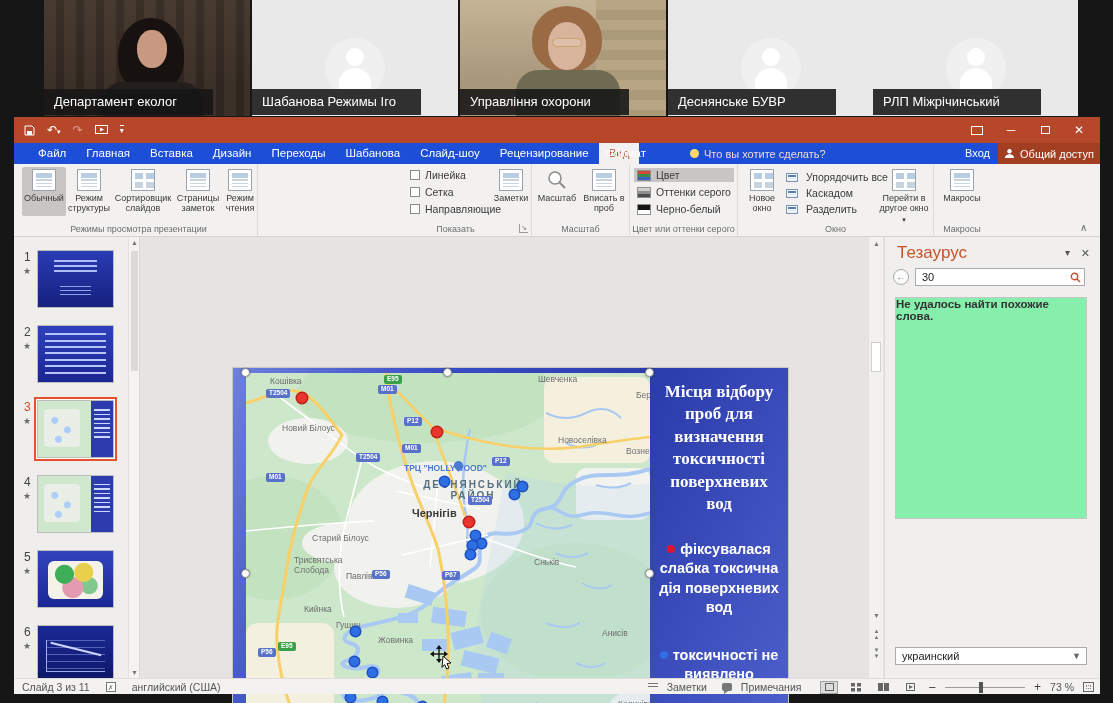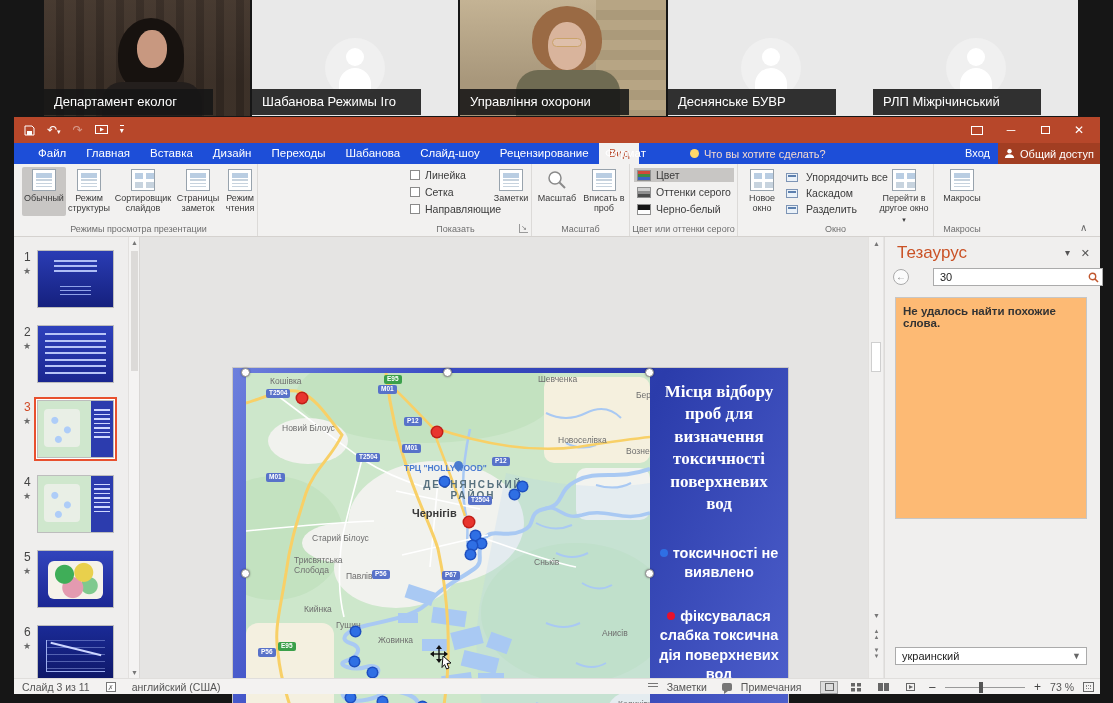--- a/index.html
+++ b/index.html
@@ -136,23 +136,23 @@
   .dot{display:inline-block;width:8px;height:8px;border-radius:50%;margin-right:5px;vertical-align:1px;}
 
   
   #vscroll{position:absolute;left:854px;top:0;width:15px;height:441px;background:#f2f1f0;border-left:1px solid #e3e1df;}
   #vscroll .sarr{position:absolute;left:0;width:15px;text-align:center;font-size:7px;color:#777;}
   #vscroll .sthumb{position:absolute;left:2px;width:10px;height:30px;background:#fff;border:1px solid #cfcfcf;}
   #pane{position:absolute;left:870px;top:0;width:216px;height:441px;background:#f0efee;border-left:1px solid #dddbd9;}
   #pane .ptitle2{position:absolute;left:12px;top:6px;font-size:17px;color:#ca5226;}
   #pane .picon{position:absolute;top:10px;font-size:10px;color:#555;}
   #pane .backbtn{position:absolute;left:8px;top:32px;width:16px;height:16px;border:1px solid #aaa;border-radius:50%;color:#888;font-size:10px;line-height:14px;text-align:center;background:#fbfbfb;}
-  #pane .searchbox{position:absolute;left:30px;top:31px;width:170px;height:18px;background:#fff;border:1px solid #ababab;margin-left:18px;}
+  #pane .searchbox{position:absolute;left:30px;top:31px;width:170px;height:18px;background:#fff;border:1px solid #ababab;}
   #pane .searchbox input{position:absolute;left:4px;top:1px;width:140px;height:14px;border:none;outline:none;font-size:11px;color:#222;background:transparent;}
-  #pane .results{position:absolute;left:10px;top:60px;width:192px;height:222px;background:#fdba74;border:1px solid #c6c6c6;padding:7px;font-size:11.5px;font-weight:bold;color:#333;}
+  #pane .results{position:absolute;left:10px;top:60px;width:192px;height:222px;background:#86efac;border:1px solid #c6c6c6;padding:0;font-size:11.5px;font-weight:bold;color:#333;}
   #pane .langbox{position:absolute;left:10px;bottom:13px;width:192px;height:18px;background:#fff;border:1px solid #ababab;font-size:11px;color:#222;line-height:16px;padding:0 6px;}
   #pane .langbox .car{position:absolute;right:5px;top:0;color:#666;font-size:9px;}
 
   
   #statusbar{position:absolute;left:0;top:561px;width:100%;height:16px;background:#f3f2f1;border-top:1px solid #e0dedc;font-size:10.5px;color:#555;}
   #statusbar .left{position:absolute;left:8px;top:0;height:16px;display:flex;align-items:center;gap:16px;}
   #statusbar .right{position:absolute;right:6px;top:0;height:16px;display:flex;align-items:center;gap:9px;}
   .vbtn{width:18px;height:13px;border:1px solid transparent;display:flex;align-items:center;justify-content:center;}
   .vbtn.sel{background:#dcdcdc;border-color:#a0a0a0;}
   .vbtn .g{width:9px;height:8px;border:1px solid #666;position:relative;}
@@ -554,25 +554,25 @@
         </div>
 
         <div class="handle" style="left:8px;top:0px;"></div>
         <div class="handle" style="left:210px;top:0px;"></div>
         <div class="handle" style="left:412px;top:0px;"></div>
         <div class="handle" style="left:8px;top:201px;"></div>
         <div class="handle" style="left:412px;top:201px;"></div>
 
         <div id="panel">
           <div class="ptitle">Місця відбору проб для визначення токсичності поверхневих вод</div>
+          <div class="bullet" style="margin-top:24px;">
+            <span class="dot" style="background: rgb(232, 17, 45);"></span><span>фіксувалася слабка токсична дія поверхневих вод</span>
+          </div>
           <div class="bullet" style="margin-top:28px;">
             <span class="dot" style="background: rgb(47, 111, 228);"></span><span>токсичності не виявлено</span>
-          </div>
-          <div class="bullet" style="margin-top:24px;">
-            <span class="dot" style="background: rgb(232, 17, 45);"></span><span>фіксувалася слабка токсична дія поверхневих вод</span>
           </div>
         </div>
       </div>
 
       <svg class="cursor-move" style="left:416px;top:408px;" width="26" height="26" viewBox="0 0 26 26">
         <g stroke="#111" stroke-width="1.4">
           <line x1="3" y1="9" x2="15" y2="9"></line>
             <line x1="9" y1="3" x2="9" y2="15"></line>
         </g>
         <g fill="#111">

